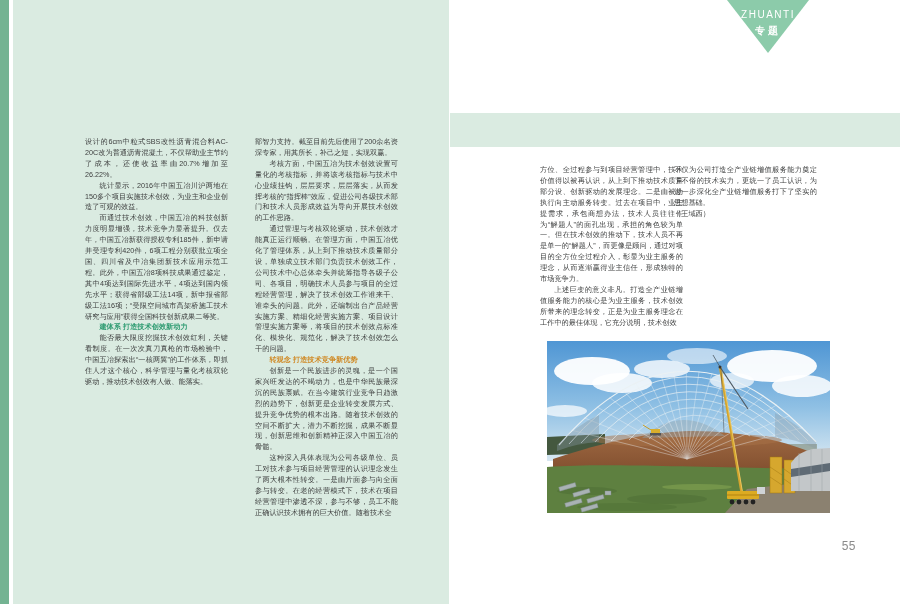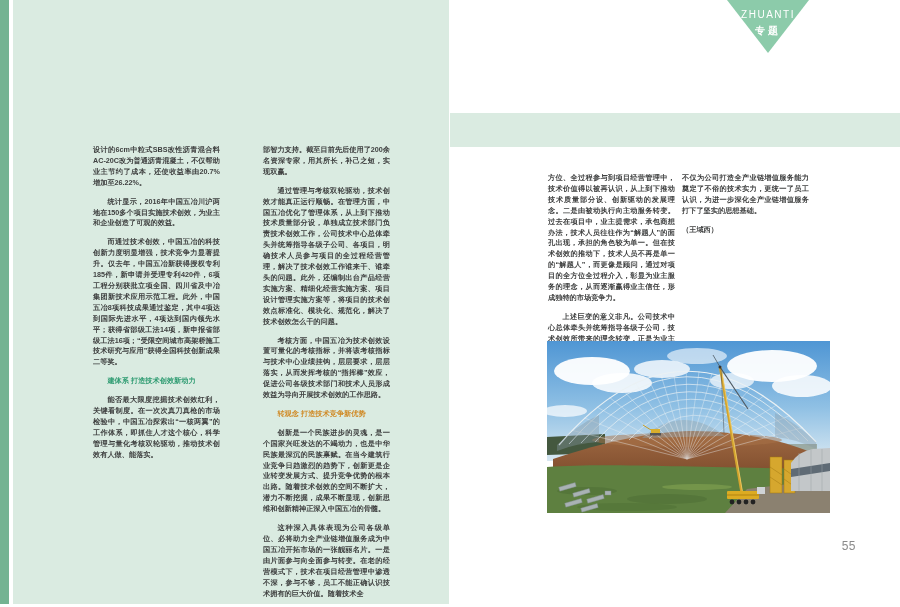--- a/index.html
+++ b/index.html
@@ -18,21 +18,21 @@
     color:#ffffff;font-size:10px;letter-spacing:1.5px;font-weight:normal;
   }
   .tag-zh{
     position:absolute;left:0;top:24px;width:82px;text-align:center;
     color:#ffffff;font-size:10px;letter-spacing:3px;font-weight:bold;
   }
   .col{
     position:absolute;width:143px;text-align:justify;
     font-size:7.2px;line-height:10.9px;color:#3f4040;
   }
-  .col p{margin:8px;text-indent:2em;font-weight:bold;}
+  .col p{margin:0;text-indent:2em;}
   .col p.cont{text-indent:0;}
   .sec-h{margin:0;text-indent:2em;font-weight:bold;}
   .sec-h.green{color:#2f9c72;}
   .sec-h.orange{color:#d08b28;}
   .byline{text-indent:0 !important;}
   .col-l1{left:85px;top:137px;}
   .col-l2{left:255px;top:137px;}
   .col-r1{left:540px;top:165px;}
   .col-r2{left:674px;top:165px;}
   .photo{position:absolute;left:547px;top:341px;width:283px;height:172px;}
@@ -61,30 +61,30 @@
   <div class="col col-l1">
     <p class="cont">设计的6cm中粒式SBS改性沥青混合料AC-20C改为普通沥青混凝土，不仅帮助业主节约了成本，还使收益率由20.7%增加至26.22%。</p>
     <p>统计显示，2016年中国五冶川沪两地在150多个项目实施技术创效，为业主和企业创造了可观的效益。</p>
     <p>而通过技术创效，中国五冶的科技创新力度明显增强，技术竞争力显著提升。仅去年，中国五冶新获得授权专利185件，新申请并受理专利420件，6项工程分别获批立项全国、四川省及中冶集团新技术应用示范工程。此外，中国五冶8项科技成果通过鉴定，其中4项达到国际先进水平，4项达到国内领先水平；获得省部级工法14项，新申报省部级工法16项；“受限空间城市高架桥施工技术研究与应用”获得全国科技创新成果二等奖。</p>
     <p class="sec-h green">建体系 打造技术创效新动力</p>
     <p>能否最大限度挖掘技术创效红利，关键看制度。在一次次真刀真枪的市场检验中，中国五冶探索出“一核两翼”的工作体系，即抓住人才这个核心，科学管理与量化考核双轮驱动，推动技术创效有人做、能落实。</p>
   </div>
 
   <div class="col col-l2">
     <p class="cont">部智力支持。截至目前先后使用了200余名资深专家，用其所长，补己之短，实现双赢。</p>
+    <p>考核方面，中国五冶为技术创效设置可量化的考核指标，并将该考核指标与技术中心业绩挂钩，层层要求，层层落实，从而发挥考核的“指挥棒”效应，促进公司各级技术部门和技术人员形成效益为导向开展技术创效的工作思路。</p>
     <p>通过管理与考核双轮驱动，技术创效才能真正运行顺畅。在管理方面，中国五冶优化了管理体系，从上到下推动技术质量部分设，单独成立技术部门负责技术创效工作，公司技术中心总体牵头并统筹指导各级子公司、各项目，明确技术人员参与项目的全过程经营管理，解决了技术创效工作谁来干、谁牵头的问题。此外，还编制出台产品经营实施方案、精细化经营实施方案、项目设计管理实施方案等，将项目的技术创效点标准化、模块化、规范化，解决了技术创效怎么干的问题。</p>
-    <p>考核方面，中国五冶为技术创效设置可量化的考核指标，并将该考核指标与技术中心业绩挂钩，层层要求，层层落实，从而发挥考核的“指挥棒”效应，促进公司各级技术部门和技术人员形成效益为导向开展技术创效的工作思路。</p>
     <p class="sec-h orange">转观念 打造技术竞争新优势</p>
     <p>创新是一个民族进步的灵魂，是一个国家兴旺发达的不竭动力，也是中华民族最深沉的民族禀赋。在当今建筑行业竞争日趋激烈的趋势下，创新更是企业转变发展方式、提升竞争优势的根本出路。随着技术创效的空间不断扩大，潜力不断挖掘，成果不断显现，创新思维和创新精神正深入中国五冶的骨髓。</p>
-    <p>这种深入具体表现为公司各级单位、必将助力全产业链增值服务成为中国五冶开拓市场的一张靓丽名片。一是由片面参与向全面参与转变。在老的经营模式下，技术在项目经营管理中渗透不深，参与不够，员工不能正确认识技术拥有的巨大价值。随着技术全</p>
+    <p>这种深入具体表现为公司各级单位、员工对技术参与项目经营管理的认识理念发生了两大根本性转变。一是由片面参与向全面参与转变。在老的经营模式下，技术在项目经营管理中渗透不深，参与不够，员工不能正确认识技术拥有的巨大价值。随着技术全</p>
   </div>
 
   <div class="col col-r1">
     <p class="cont">方位、全过程参与到项目经营管理中，技术价值得以被再认识，从上到下推动技术质量部分设、创新驱动的发展理念。二是由被动执行向主动服务转变。过去在项目中，业主提需求，承包商想办法，技术人员往往作为“解题人”的面孔出现，承担的角色较为单一。但在技术创效的推动下，技术人员不再是单一的“解题人”，而更像是顾问，通过对项目的全方位全过程介入，彰显为业主服务的理念，从而逐渐赢得业主信任，形成独特的市场竞争力。</p>
-    <p>上述巨变的意义非凡。公司技术中心总体牵头并统筹指导各级子公司，技术创效所带来的理念转变，正是为业主服务理念在工作中的最佳体现，它充分说明，技术创效</p>
+    <p>上述巨变的意义非凡。打造全产业链增值服务能力的核心是为业主服务，技术创效所带来的理念转变，正是为业主服务理念在工作中的最佳体现，它充分说明，技术创效</p>
   </div>
 
   <div class="col col-r2">
     <p class="cont">不仅为公司打造全产业链增值服务能力奠定了不俗的技术实力，更统一了员工认识，为进一步深化全产业链增值服务打下了坚实的思想基础。</p>
     <p class="byline">（王域西）</p>
   </div>
 
   <div class="photo" aria-label="施工现场：大型钢结构网壳穹顶，黄色汽车吊，红褐色土方，前景草地，蓝天白云">
     <svg width="283" height="172" viewBox="0 0 283 172">
       <defs>

